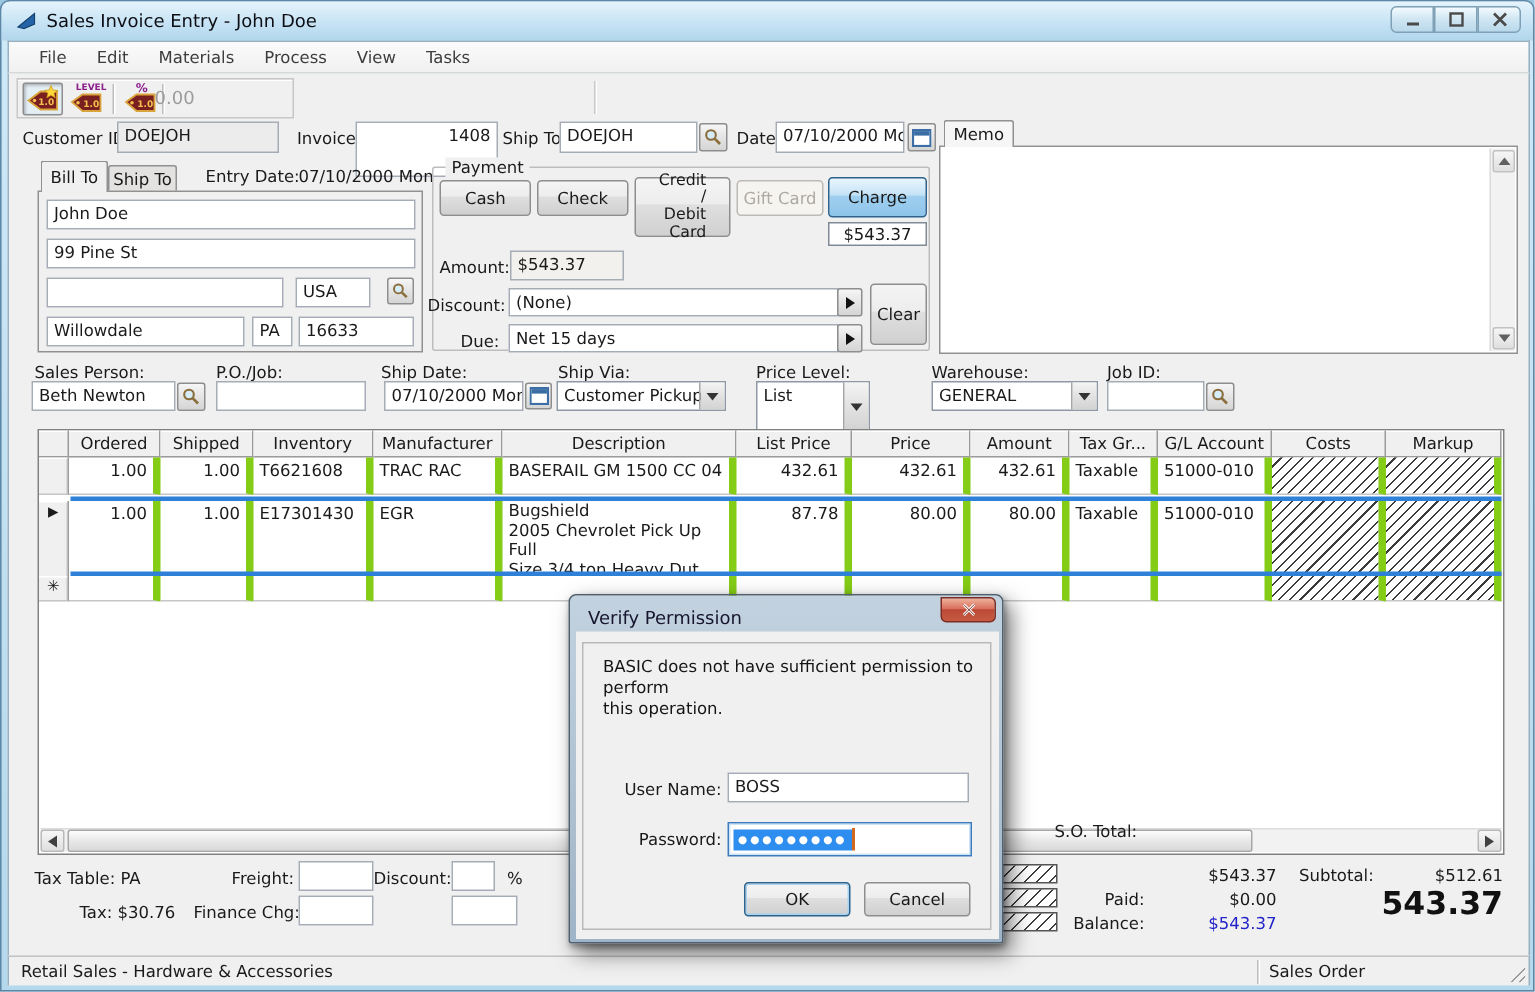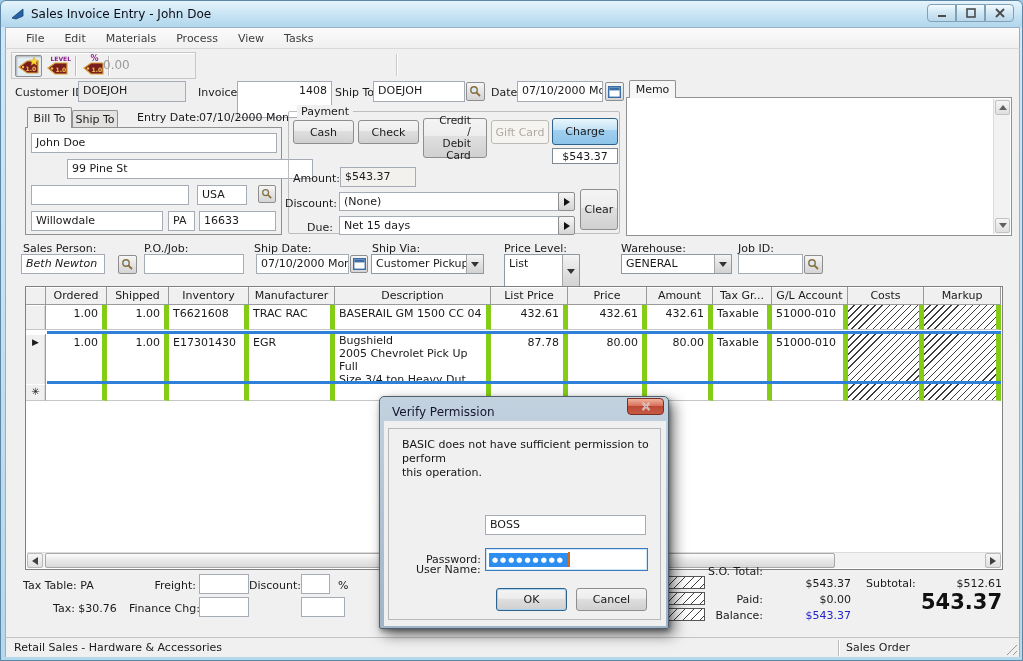--- a/index.html
+++ b/index.html
@@ -226,21 +226,21 @@
         <rect x="1.4" y="1.4" width="10.2" height="3" fill="#3a6ea5"></rect>
       </svg>
   </div>
 
   <div class="tab active" style="left:26px; top:106px; width:45px; height:21px;">Bill To</div>
   <div class="tab inactive" style="left:71px; top:109px; width:46px; height:18px;">Ship To</div>
   <div class="lbl" style="left:136px; top:110px;">Entry Date:</div>
   <div class="lbl" style="left:198px; top:110px;">07/10/2000 Mon</div>
   <div class="panel" style="left:24px; top:126px; width:257px; height:108px;"></div>
   <div class="field" style="left:30px; top:132px; width:246px; height:20px;">John Doe</div>
-  <div class="field" style="left:30px; top:158px; width:246px; height:20px;margin-left:36px;">99 Pine St</div>
+  <div class="field" style="left:30px; top:158px; width:246px; height:20px;">99 Pine St</div>
   <div class="field" style="left:30px; top:184px; width:158px; height:20px;"></div>
   <div class="field" style="left:196px; top:184px; width:50px; height:20px;">USA</div>
   <div class="small-btn" style="left:257px; top:184px; width:18px; height:18px;">
     <svg width="12" height="12" viewBox="0 0 13 13">
         <circle cx="5" cy="5" r="3.2" fill="#d6ecf8" stroke="#8a6d3b" stroke-width="1.4"></circle>
         <line x1="7.6" y1="7.6" x2="11" y2="11" stroke="#8a6d3b" stroke-width="1.8"></line>
       </svg>
   </div>
   <div class="field" style="left:30px; top:210px; width:132px; height:20px;">Willowdale</div>
   <div class="field" style="left:167px; top:210px; width:27px; height:20px;">PA</div>
@@ -275,21 +275,21 @@
           <div class="tri-up"></div>
         </div>
       <div class="vsb-btn" style="bottom:1px; top:auto;">
           <div class="tri-down" style="border-top-color:#606060;"></div>
         </div>
     </div>
     <div style="position:absolute; left:4px; top:3px; right:22px; bottom:3px;"></div>
   </div>
 
   <div class="lbl" style="left:22px; top:241px;">Sales Person:</div>
-  <div class="field" style="left:20px; top:253px; width:84px; height:20px;font-style:italic;">Beth Newton</div>
+  <div class="field" style="left:20px; top:253px; width:96px; height:20px;">Beth Newton</div>
   <div class="small-btn" style="left:117px; top:254px;">
     <svg width="13" height="13" viewBox="0 0 13 13">
         <circle cx="5" cy="5" r="3.2" fill="#d6ecf8" stroke="#8a6d3b" stroke-width="1.4"></circle>
         <line x1="7.6" y1="7.6" x2="11" y2="11" stroke="#8a6d3b" stroke-width="1.8"></line>
       </svg>
   </div>
   <div class="lbl" style="left:143px; top:241px;">P.O./Job:</div>
   <div class="field" style="left:143px; top:253px; width:100px; height:20px;"></div>
   <div class="lbl" style="left:253px; top:241px;">Ship Date:</div>
   <div class="field" style="left:255px; top:253px; width:93px; height:20px;">07/10/2000 Mon</div>
@@ -419,21 +419,21 @@
   <div class="field" style="left:300px; top:573px; width:29px; height:20px;"></div>
   <div class="lbl" style="left:337px; top:578px;">%</div>
   <div class="lbl" style="left:128px; top:601px; width:67px; text-align:right;">Finance Chg:</div>
   <div class="field" style="left:198px; top:596px; width:50px; height:20px;"></div>
   <div class="field" style="left:300px; top:596px; width:44px; height:20px;"></div>
 
   <div class="hatchbox" style="left:667px; top:575px;"></div>
   <div class="hatchbox" style="left:667px; top:591px;"></div>
   <div class="hatchbox" style="left:667px; top:607px;"></div>
 
-  <div class="lbl" style="left:702px; top:564px; width:60px; text-align:right;">S.O. Total:</div>
+  <div class="lbl" style="left:702px; top:547px; width:60px; ">S.O. Total:</div>
   <div class="lbl" style="left:795px; top:576px; width:55px; text-align:right;">$543.37</div>
   <div class="lbl" style="left:702px; top:592px; width:60px; text-align:right;">Paid:</div>
   <div class="lbl" style="left:795px; top:592px; width:55px; text-align:right;">$0.00</div>
   <div class="lbl" style="left:702px; top:608px; width:60px; text-align:right;">Balance:</div>
   <div class="lbl" style="left:795px; top:608px; width:55px; text-align:right; color:#2323cc;">$543.37</div>
   <div class="lbl" style="left:865px; top:576px;">Subtotal:</div>
   <div class="lbl" style="left:950px; top:576px; width:51px; text-align:right;">$512.61</div>
   <div class="big-total" style="left:905px; top:589px; width:96px; text-align:right;">543.37</div>
 
   <div class="statusbar">
@@ -448,21 +448,21 @@
     <div class="dlg-close">
       <svg width="10" height="9" viewBox="0 0 10 9">
           <path d="M1.5 1 L8.5 8 M8.5 1 L1.5 8" stroke="#fff" stroke-width="1.9"></path>
           <path d="M1.5 1 L8.5 8 M8.5 1 L1.5 8" stroke="#5c1d14" stroke-width="0.6"></path>
         </svg>
     </div>
     <div class="dlg-body">
       <div class="dlg-panel"></div>
       <div class="dlg-msg" style="top:17px;">BASIC does not have sufficient permission to perform
 this operation.</div>
-      <div class="lbl" style="left:32px; top:99px; width:65px; margin-top:43px;">User Name:</div>
+      <div class="lbl" style="left:32px; top:99px; width:65px; text-align:right;">User Name:</div>
       <div class="field" style="left:101px; top:94px; width:161px; height:20px;">BOSS</div>
       <div class="lbl" style="left:32px; top:132px; width:65px; text-align:right;">Password:</div>
       <div class="pw-field" style="top:127px;">
         <span class="pw-sel">●●●●●●●●●</span>
         <span class="pw-caret"></span>
       </div>
       <div class="btn focus" style="left:112px; top:167px; width:71px; height:23px;">OK</div>
       <div class="btn" style="left:192px; top:167px; width:71px; height:23px;">Cancel</div>
     </div>
   </div>

